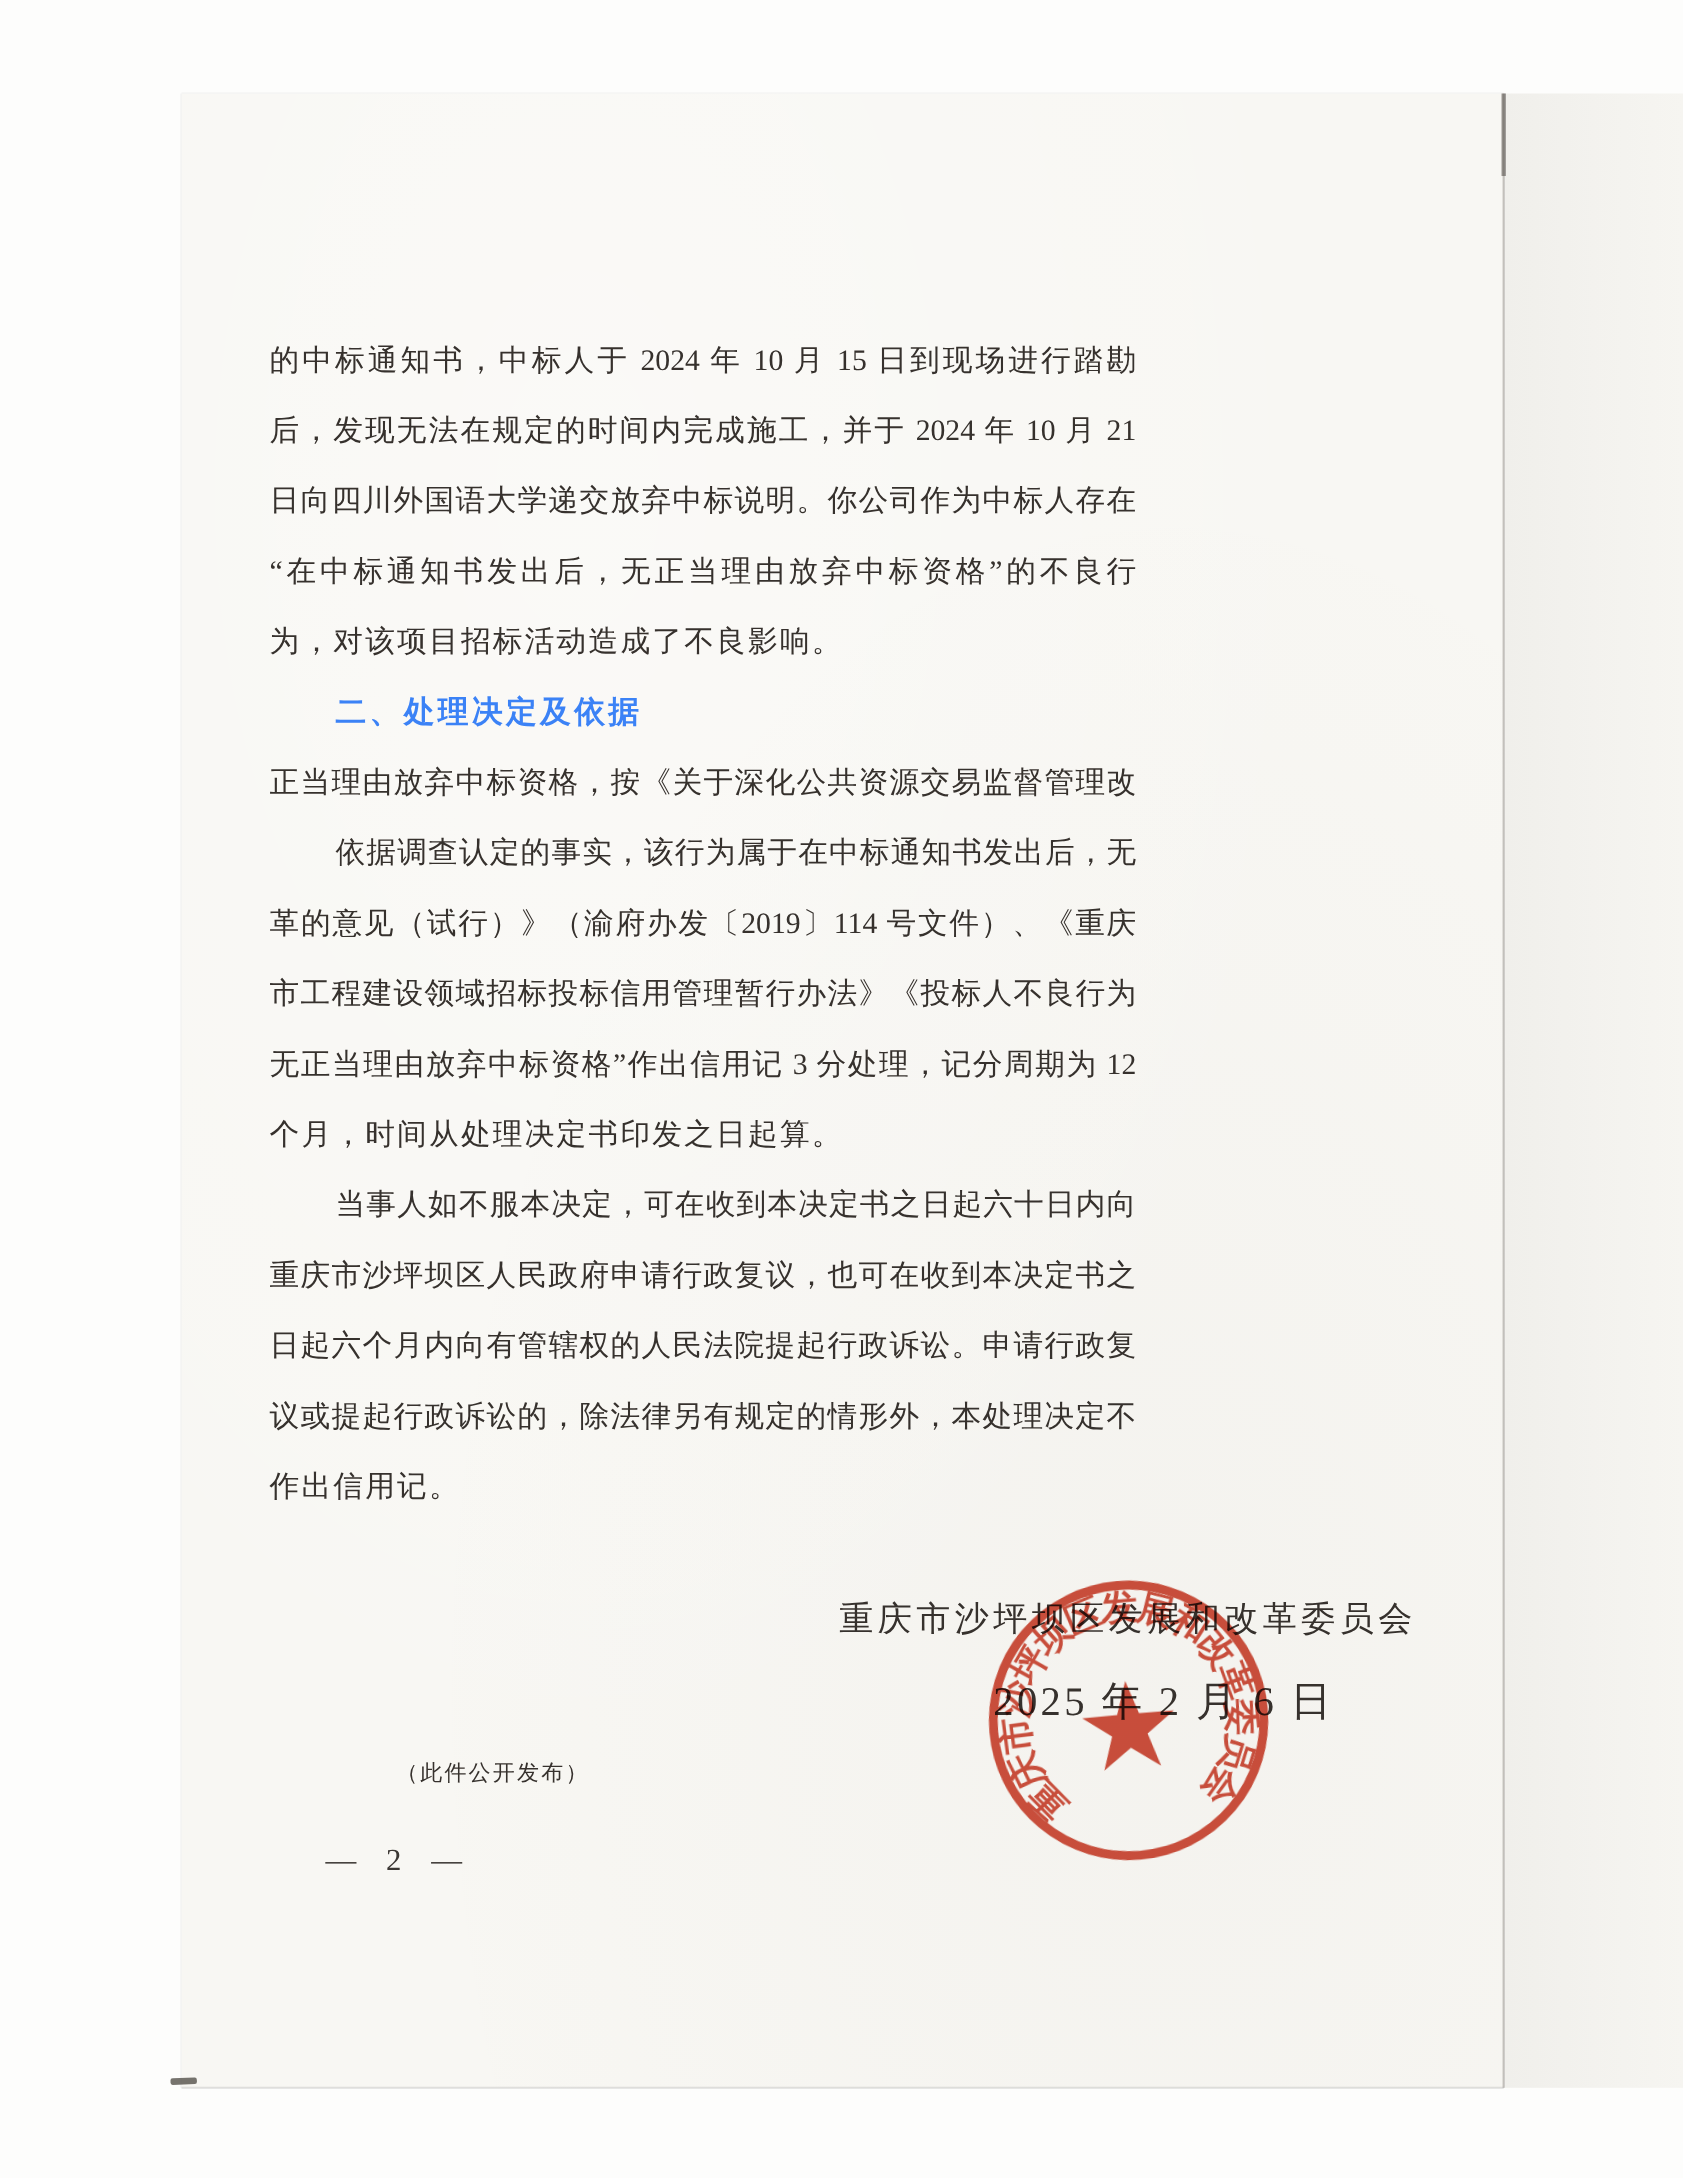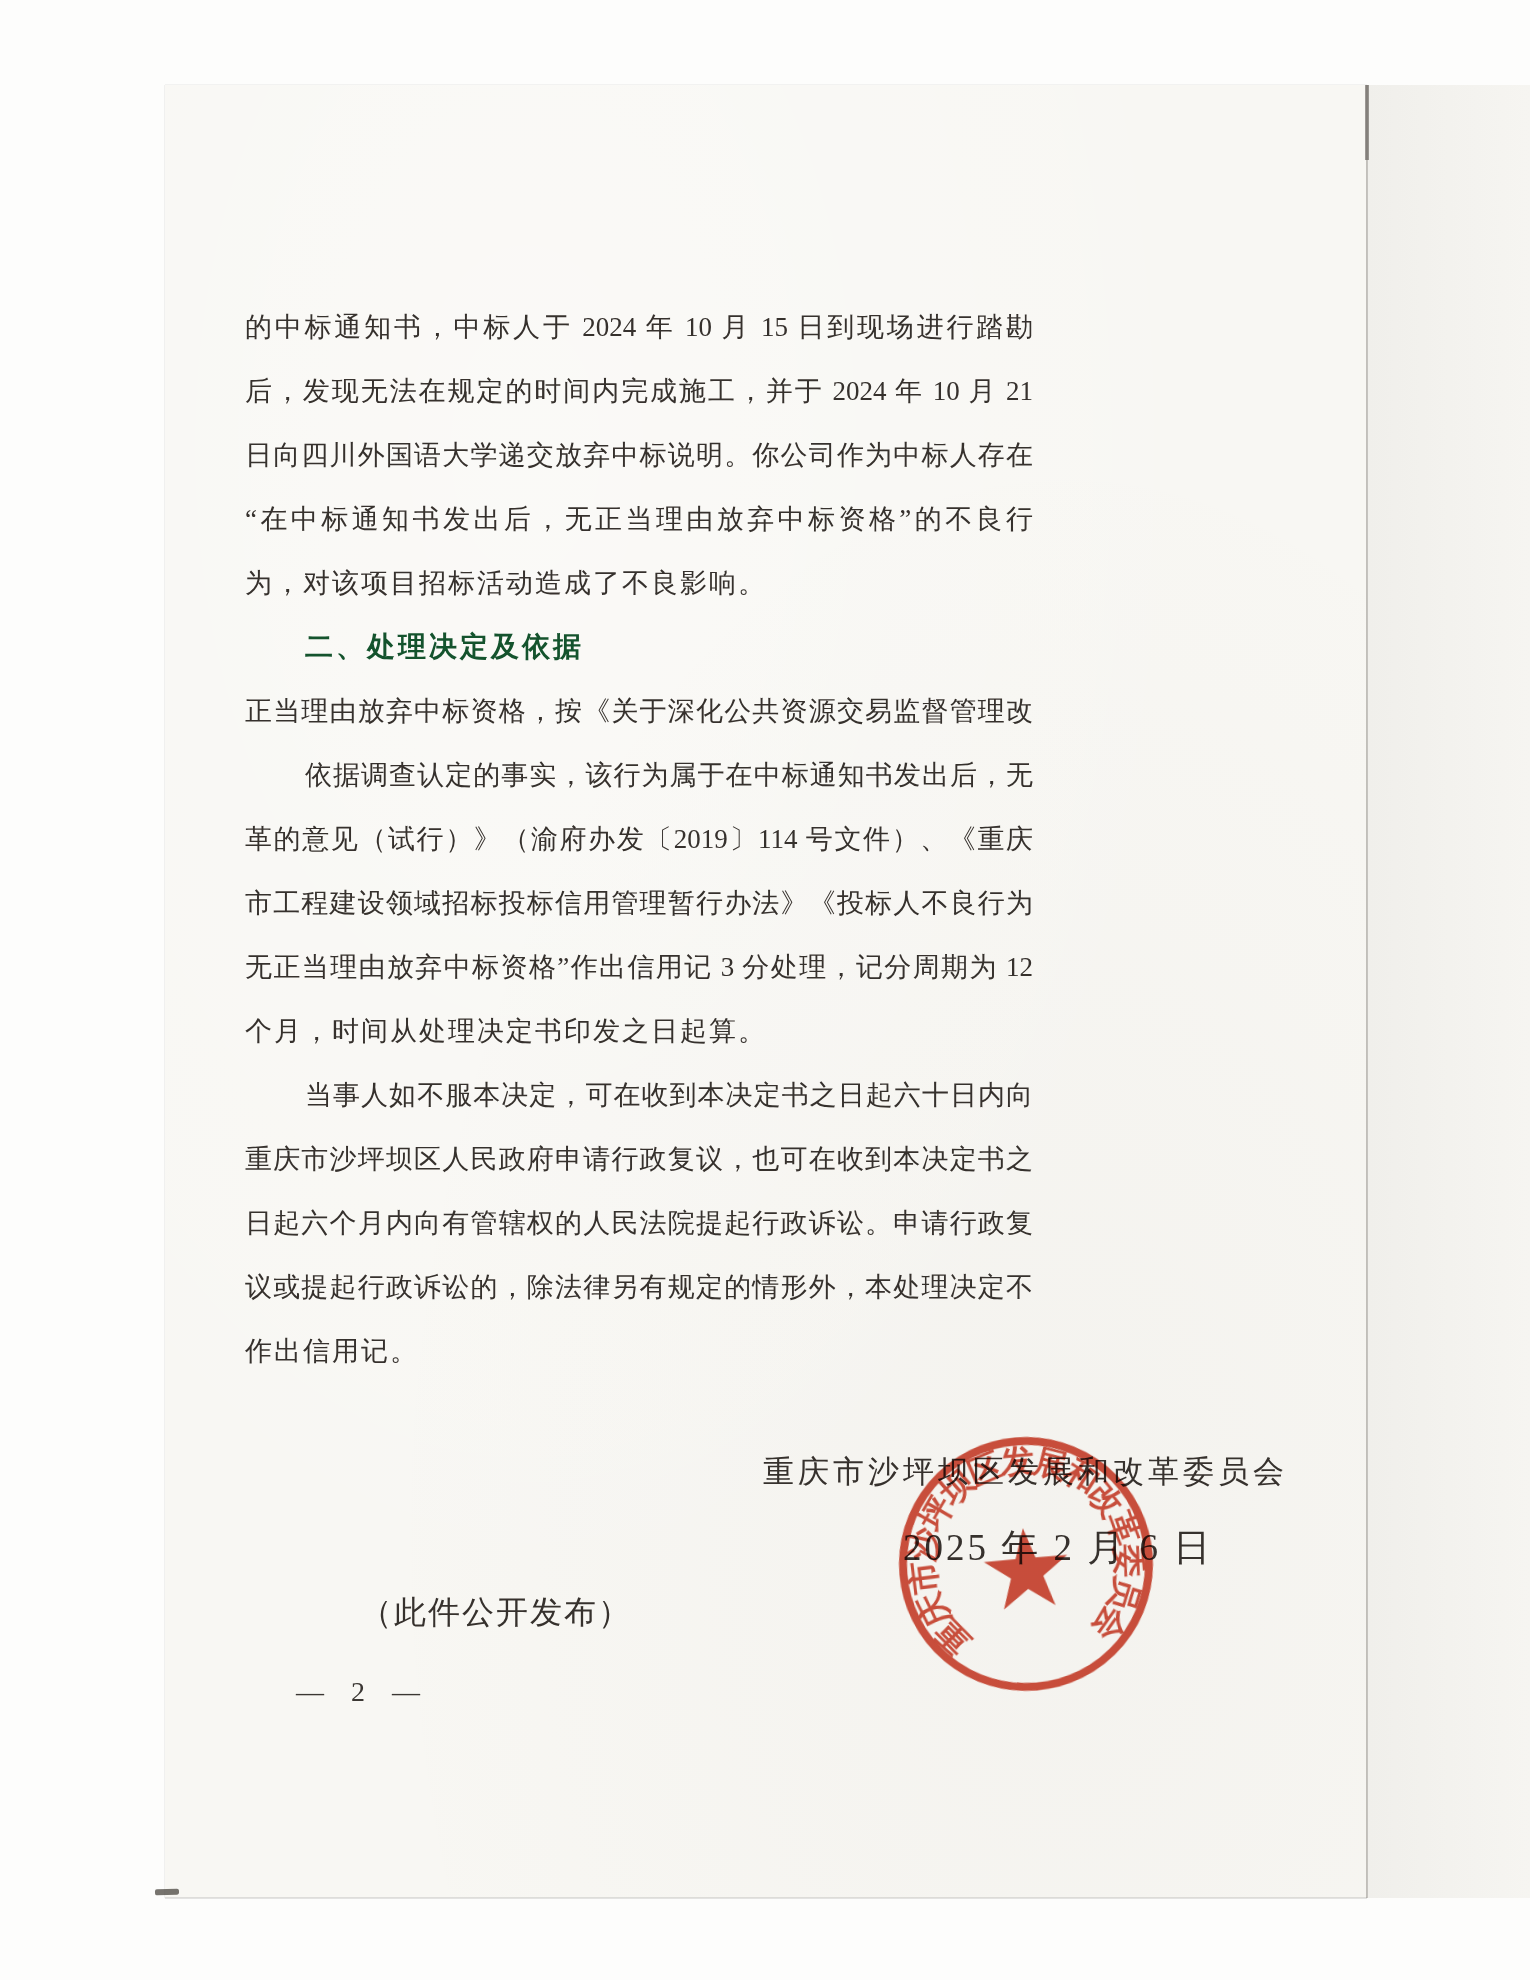--- a/index.html
+++ b/index.html
@@ -38,36 +38,36 @@
     white-space:nowrap;letter-spacing:2px;
     text-rendering:optimizeLegibility;
   }
   .line.fill{
     white-space:normal;letter-spacing:0;
     text-align:justify;text-align-last:justify;text-justify:inter-character;
   }
   .line.indent{text-indent:60px;}
   .line.heading{
     font-family:"Liberation Sans","DejaVu Sans",sans-serif;
-    font-weight:700;font-size:28px;letter-spacing:3px;color:#14532d;
+    font-weight:700;font-size:28px;letter-spacing:3px;color:#3b82f6;
   }
 
   .signature{
     position:absolute;left:763px;top:1452px;width:520px;
     font-size:31px;letter-spacing:4px;line-height:40px;color:#36312d;
     white-space:nowrap;
   }
   .sign-date{
     position:absolute;left:903px;top:1528px;
     font-size:37px;letter-spacing:3px;line-height:40px;color:#36312d;
     white-space:nowrap;
   }
   .publish-note{
     position:absolute;left:360px;top:1590px;
-    font-size:32px;letter-spacing:2px;line-height:44px;color:#36312d;white-space:nowrap;
+    font-size:20px;letter-spacing:2px;line-height:44px;color:#36312d;white-space:nowrap;
   }
   .page-number{
     position:absolute;left:296px;top:1672px;
     font-size:28px;letter-spacing:10px;line-height:40px;color:#3b3733;white-space:nowrap;
   }
 
   
   .seal{
     position:absolute;left:888px;top:1426px;width:276px;height:276px;
     transform:rotate(-5deg);

